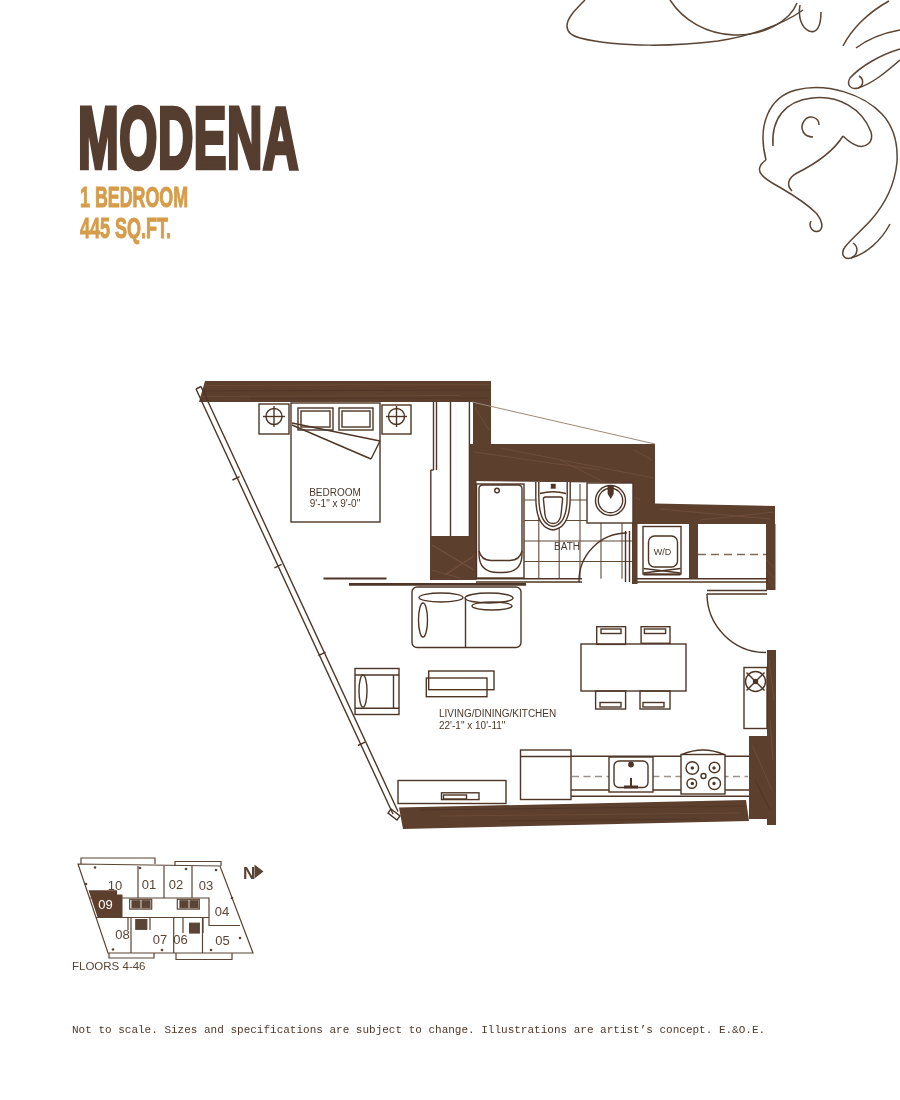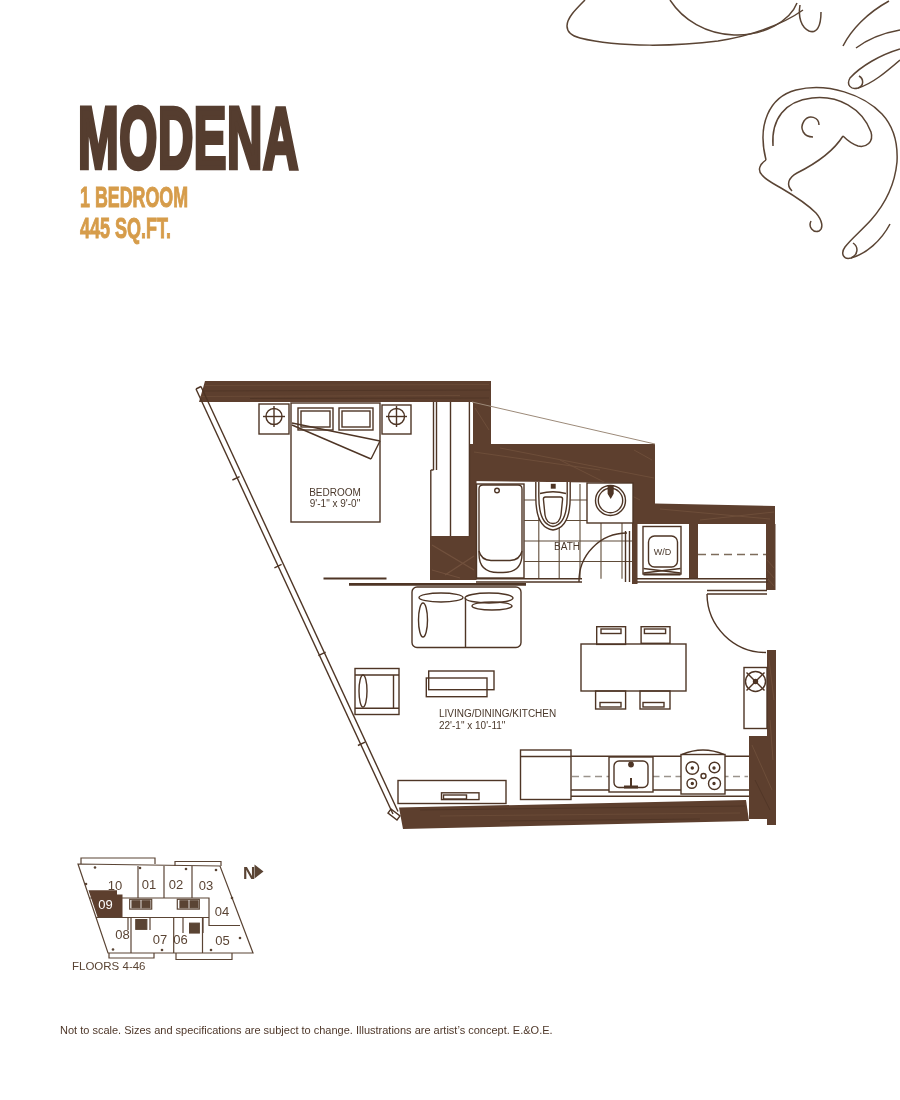--- a/index.html
+++ b/index.html
@@ -5,22 +5,22 @@
   html,body{margin:0;padding:0;}
   body{width:900px;height:1100px;background:#ffffff;position:relative;overflow:hidden;
        font-family:"Liberation Sans", sans-serif;}
   .title{position:absolute;left:78px;top:94px;color:#553d2f;font-weight:bold;
          font-size:88px;line-height:1;transform:scaleX(0.556);transform-origin:0 0;-webkit-text-stroke:4.7px #553d2f;
          letter-spacing:1px;white-space:nowrap;}
   .sub1{position:absolute;left:80px;top:182px;color:#d69c4a;font-weight:bold;-webkit-text-stroke:1px #d69c4a;
         font-size:30px;line-height:1;transform:scaleX(0.595);transform-origin:0 0;white-space:nowrap;}
   .sub2{position:absolute;left:80px;top:213px;color:#d69c4a;font-weight:bold;-webkit-text-stroke:1px #d69c4a;
         font-size:30px;line-height:1;transform:scaleX(0.60);transform-origin:0 0;white-space:nowrap;}
-  .disc{position:absolute;left:60px;top:1024px;color:#4f382a;
-        font-family:Liberation Sans, sans-serif;font-size:11px;text-align:right;}
+  .disc{position:absolute;left:72px;top:1024px;color:#4f382a;
+        font-family:Liberation Mono, monospace;font-size:11px;text-align:right;}
   svg{position:absolute;left:0;top:0;}
 </style>
 </head>
 <body>
 <div class="title">MODENA</div>
 <div class="sub1">1 BEDROOM</div>
 <div class="sub2">445 SQ.FT.</div>
 <div class="disc">Not to scale. Sizes and specifications are subject to change. Illustrations are artist’s concept. E.&amp;O.E.</div>
 <svg width="900" height="1100" viewBox="0 0 900 1100">
 

